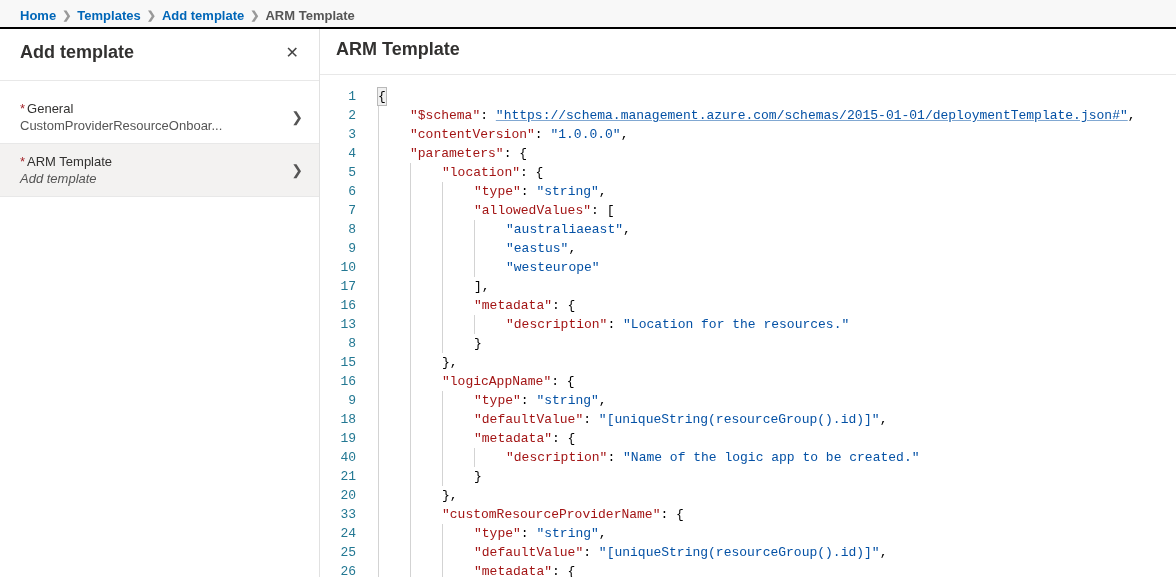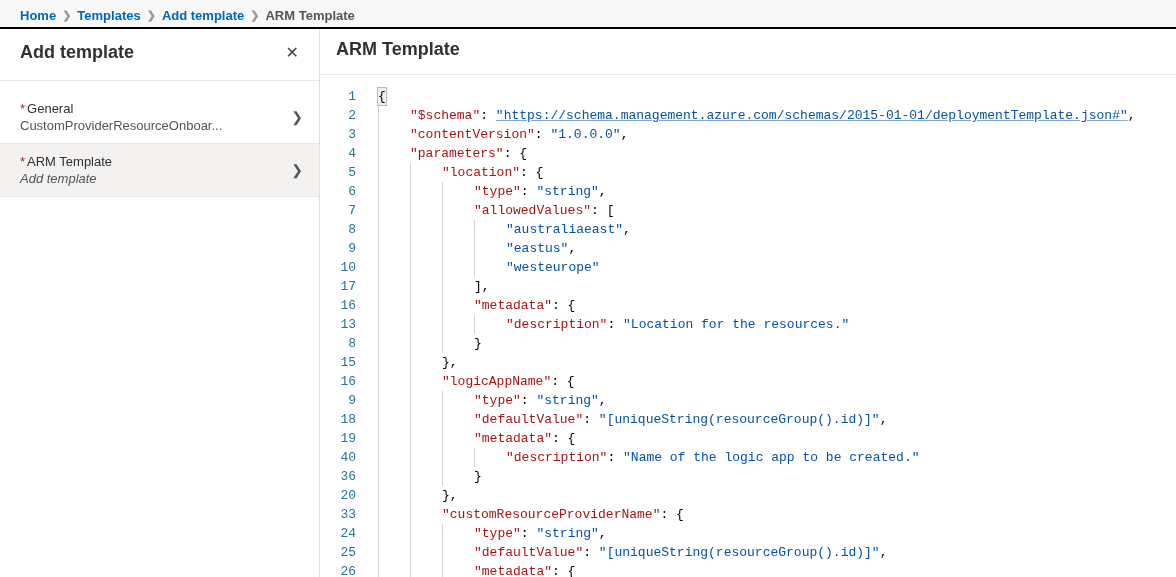--- a/index.html
+++ b/index.html
@@ -171,21 +171,21 @@
           <div>17</div>
           <div>16</div>
           <div>13</div>
           <div>8</div>
           <div>15</div>
           <div>16</div>
           <div>9</div>
           <div>18</div>
           <div>19</div>
           <div>40</div>
-          <div>36</div>
+          <div>21</div>
           <div>20</div>
           <div>33</div>
           <div>24</div>
           <div>25</div>
           <div>26</div>
         </div>
       <div class="code" id="code"><div class="code-line"><span style="display: inline-block; width: 8px;"></span><span class="p brace-highlight">{</span></div><div class="code-line"><span class="indent-guide" style="left: 8px;"></span><span style="display: inline-block; width: 40px;"></span><span class="k">"$schema"</span><span class="p">: </span><span class="lnk">"https://schema.management.azure.com/schemas/2015-01-01/deploymentTemplate.json#"</span><span class="p">,</span></div><div class="code-line"><span class="indent-guide" style="left: 8px;"></span><span style="display: inline-block; width: 40px;"></span><span class="k">"contentVersion"</span><span class="p">: </span><span class="s">"1.0.0.0"</span><span class="p">,</span></div><div class="code-line"><span class="indent-guide" style="left: 8px;"></span><span style="display: inline-block; width: 40px;"></span><span class="k">"parameters"</span><span class="p">: {</span></div><div class="code-line"><span class="indent-guide" style="left: 8px;"></span><span class="indent-guide" style="left: 40px;"></span><span style="display: inline-block; width: 72px;"></span><span class="k">"location"</span><span class="p">: {</span></div><div class="code-line"><span class="indent-guide" style="left: 8px;"></span><span class="indent-guide" style="left: 40px;"></span><span class="indent-guide" style="left: 72px;"></span><span style="display: inline-block; width: 104px;"></span><span class="k">"type"</span><span class="p">: </span><span class="s">"string"</span><span class="p">,</span></div><div class="code-line"><span class="indent-guide" style="left: 8px;"></span><span class="indent-guide" style="left: 40px;"></span><span class="indent-guide" style="left: 72px;"></span><span style="display: inline-block; width: 104px;"></span><span class="k">"allowedValues"</span><span class="p">: [</span></div><div class="code-line"><span class="indent-guide" style="left: 8px;"></span><span class="indent-guide" style="left: 40px;"></span><span class="indent-guide" style="left: 72px;"></span><span class="indent-guide" style="left: 104px;"></span><span style="display: inline-block; width: 136px;"></span><span class="s">"australiaeast"</span><span class="p">,</span></div><div class="code-line"><span class="indent-guide" style="left: 8px;"></span><span class="indent-guide" style="left: 40px;"></span><span class="indent-guide" style="left: 72px;"></span><span class="indent-guide" style="left: 104px;"></span><span style="display: inline-block; width: 136px;"></span><span class="s">"eastus"</span><span class="p">,</span></div><div class="code-line"><span class="indent-guide" style="left: 8px;"></span><span class="indent-guide" style="left: 40px;"></span><span class="indent-guide" style="left: 72px;"></span><span class="indent-guide" style="left: 104px;"></span><span style="display: inline-block; width: 136px;"></span><span class="s">"westeurope"</span></div><div class="code-line"><span class="indent-guide" style="left: 8px;"></span><span class="indent-guide" style="left: 40px;"></span><span class="indent-guide" style="left: 72px;"></span><span style="display: inline-block; width: 104px;"></span><span class="p">],</span></div><div class="code-line"><span class="indent-guide" style="left: 8px;"></span><span class="indent-guide" style="left: 40px;"></span><span class="indent-guide" style="left: 72px;"></span><span style="display: inline-block; width: 104px;"></span><span class="k">"metadata"</span><span class="p">: {</span></div><div class="code-line"><span class="indent-guide" style="left: 8px;"></span><span class="indent-guide" style="left: 40px;"></span><span class="indent-guide" style="left: 72px;"></span><span class="indent-guide" style="left: 104px;"></span><span style="display: inline-block; width: 136px;"></span><span class="k">"description"</span><span class="p">: </span><span class="s">"Location for the resources."</span></div><div class="code-line"><span class="indent-guide" style="left: 8px;"></span><span class="indent-guide" style="left: 40px;"></span><span class="indent-guide" style="left: 72px;"></span><span style="display: inline-block; width: 104px;"></span><span class="p">}</span></div><div class="code-line"><span class="indent-guide" style="left: 8px;"></span><span class="indent-guide" style="left: 40px;"></span><span style="display: inline-block; width: 72px;"></span><span class="p">},</span></div><div class="code-line"><span class="indent-guide" style="left: 8px;"></span><span class="indent-guide" style="left: 40px;"></span><span style="display: inline-block; width: 72px;"></span><span class="k">"logicAppName"</span><span class="p">: {</span></div><div class="code-line"><span class="indent-guide" style="left: 8px;"></span><span class="indent-guide" style="left: 40px;"></span><span class="indent-guide" style="left: 72px;"></span><span style="display: inline-block; width: 104px;"></span><span class="k">"type"</span><span class="p">: </span><span class="s">"string"</span><span class="p">,</span></div><div class="code-line"><span class="indent-guide" style="left: 8px;"></span><span class="indent-guide" style="left: 40px;"></span><span class="indent-guide" style="left: 72px;"></span><span style="display: inline-block; width: 104px;"></span><span class="k">"defaultValue"</span><span class="p">: </span><span class="s">"[uniqueString(resourceGroup().id)]"</span><span class="p">,</span></div><div class="code-line"><span class="indent-guide" style="left: 8px;"></span><span class="indent-guide" style="left: 40px;"></span><span class="indent-guide" style="left: 72px;"></span><span style="display: inline-block; width: 104px;"></span><span class="k">"metadata"</span><span class="p">: {</span></div><div class="code-line"><span class="indent-guide" style="left: 8px;"></span><span class="indent-guide" style="left: 40px;"></span><span class="indent-guide" style="left: 72px;"></span><span class="indent-guide" style="left: 104px;"></span><span style="display: inline-block; width: 136px;"></span><span class="k">"description"</span><span class="p">: </span><span class="s">"Name of the logic app to be created."</span></div><div class="code-line"><span class="indent-guide" style="left: 8px;"></span><span class="indent-guide" style="left: 40px;"></span><span class="indent-guide" style="left: 72px;"></span><span style="display: inline-block; width: 104px;"></span><span class="p">}</span></div><div class="code-line"><span class="indent-guide" style="left: 8px;"></span><span class="indent-guide" style="left: 40px;"></span><span style="display: inline-block; width: 72px;"></span><span class="p">},</span></div><div class="code-line"><span class="indent-guide" style="left: 8px;"></span><span class="indent-guide" style="left: 40px;"></span><span style="display: inline-block; width: 72px;"></span><span class="k">"customResourceProviderName"</span><span class="p">: {</span></div><div class="code-line"><span class="indent-guide" style="left: 8px;"></span><span class="indent-guide" style="left: 40px;"></span><span class="indent-guide" style="left: 72px;"></span><span style="display: inline-block; width: 104px;"></span><span class="k">"type"</span><span class="p">: </span><span class="s">"string"</span><span class="p">,</span></div><div class="code-line"><span class="indent-guide" style="left: 8px;"></span><span class="indent-guide" style="left: 40px;"></span><span class="indent-guide" style="left: 72px;"></span><span style="display: inline-block; width: 104px;"></span><span class="k">"defaultValue"</span><span class="p">: </span><span class="s">"[uniqueString(resourceGroup().id)]"</span><span class="p">,</span></div><div class="code-line"><span class="indent-guide" style="left: 8px;"></span><span class="indent-guide" style="left: 40px;"></span><span class="indent-guide" style="left: 72px;"></span><span style="display: inline-block; width: 104px;"></span><span class="k">"metadata"</span><span class="p">: {</span></div></div>
     </div>
   </div>
 </div>

